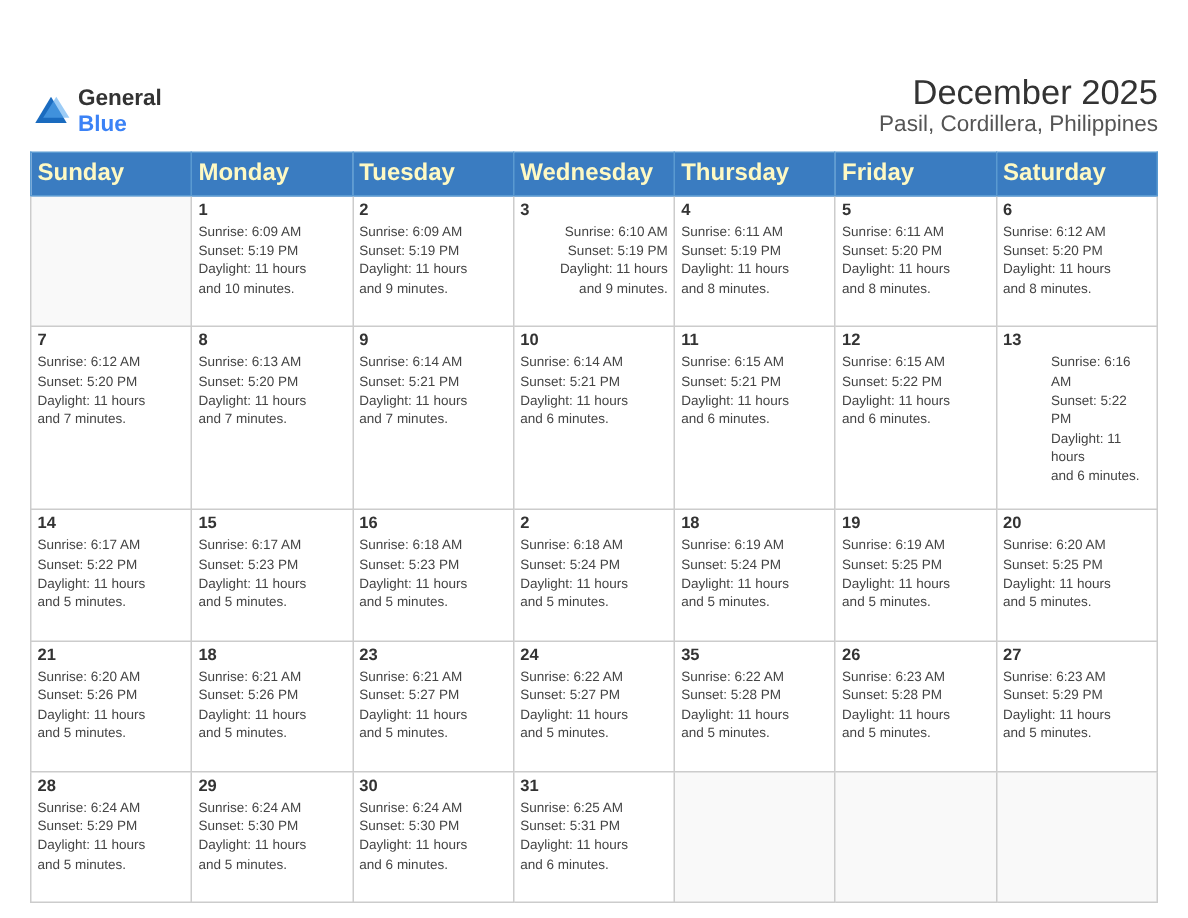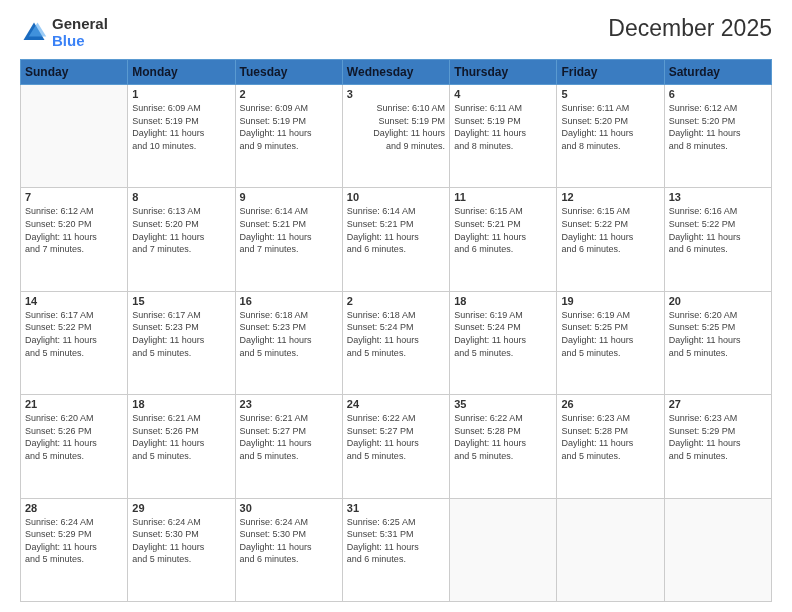--- a/index.html
+++ b/index.html
@@ -13,22 +13,23 @@
     .page {
       width: 792px;
       height: 612px;
       padding: 16px 20px 10px 20px;
       display: flex;
       flex-direction: column;
     }
     .header {
       display: flex;
       justify-content: space-between;
-      align-items: flex-start;
+      align-items: flex-end;
       margin-bottom: 10px;
+      margin-top: 33px;
     }
     .logo {
       display: flex;
       align-items: center;
       gap: 4px;
     }
     .logo-text {
       display: flex;
       flex-direction: column;
       font-size: 15px;
@@ -57,22 +58,22 @@
     }
     .calendar {
       flex: 1;
       border: 1px solid #ccc;
       border-collapse: collapse;
       width: 100%;
       table-layout: fixed;
     }
     .calendar th {
       background: #3a7cc1;
-      color: #0f172a;
-      font-size: 12px;
+      color: #fef9c3;
+      font-size: 16px;
       font-weight: bold;
       padding: 5px 4px;
       text-align: left;
       border: 1px solid #5a9ad1;
     }
     .calendar td {
       vertical-align: top;
       border: 1px solid #ccc;
       padding: 3px 4px;
       font-size: 9.5px;
@@ -103,20 +104,21 @@
         <polygon points="16,4 28,24 4,24" fill="#1a6bbf"></polygon>
         <polygon points="20,4 30,20 10,20" fill="#5aaaf0" opacity="0.6"></polygon>
       </svg>
       <div class="logo-text">
         <span class="logo-general">General</span>
         <span class="logo-blue">Blue</span>
       </div>
     </div>
     <div class="title-block">
       <h1>December 2025</h1>
+      <h2>Pasil, Cordillera, Philippines</h2>
     </div>
   </div>
 
   <table class="calendar">
     <thead>
       <tr>
       <th>Sunday</th>
           <th>Monday</th>
           <th>Tuesday</th>
           <th>Wednesday</th>
@@ -209,21 +211,21 @@
           </td>
           <td>
             <div class="day-num">12</div>
             <div class="cell-info" style="white-space: pre-line;">Sunrise: 6:15 AM
 Sunset: 5:22 PM
 Daylight: 11 hours
 and 6 minutes.</div>
           </td>
           <td>
             <div class="day-num">13</div>
-            <div class="cell-info" style="white-space: pre-line;">Sunrise: 6:16 AM
+            <div class="cell-info" style="white-space: pre-line; margin-left: 32px;">Sunrise: 6:16 AM
 Sunset: 5:22 PM
 Daylight: 11 hours
 and 6 minutes.</div>
           </td>
         </tr>
         <tr>
           <td>
             <div class="day-num">14</div>
             <div class="cell-info" style="white-space: pre-line;">Sunrise: 6:17 AM
 Sunset: 5:22 PM

